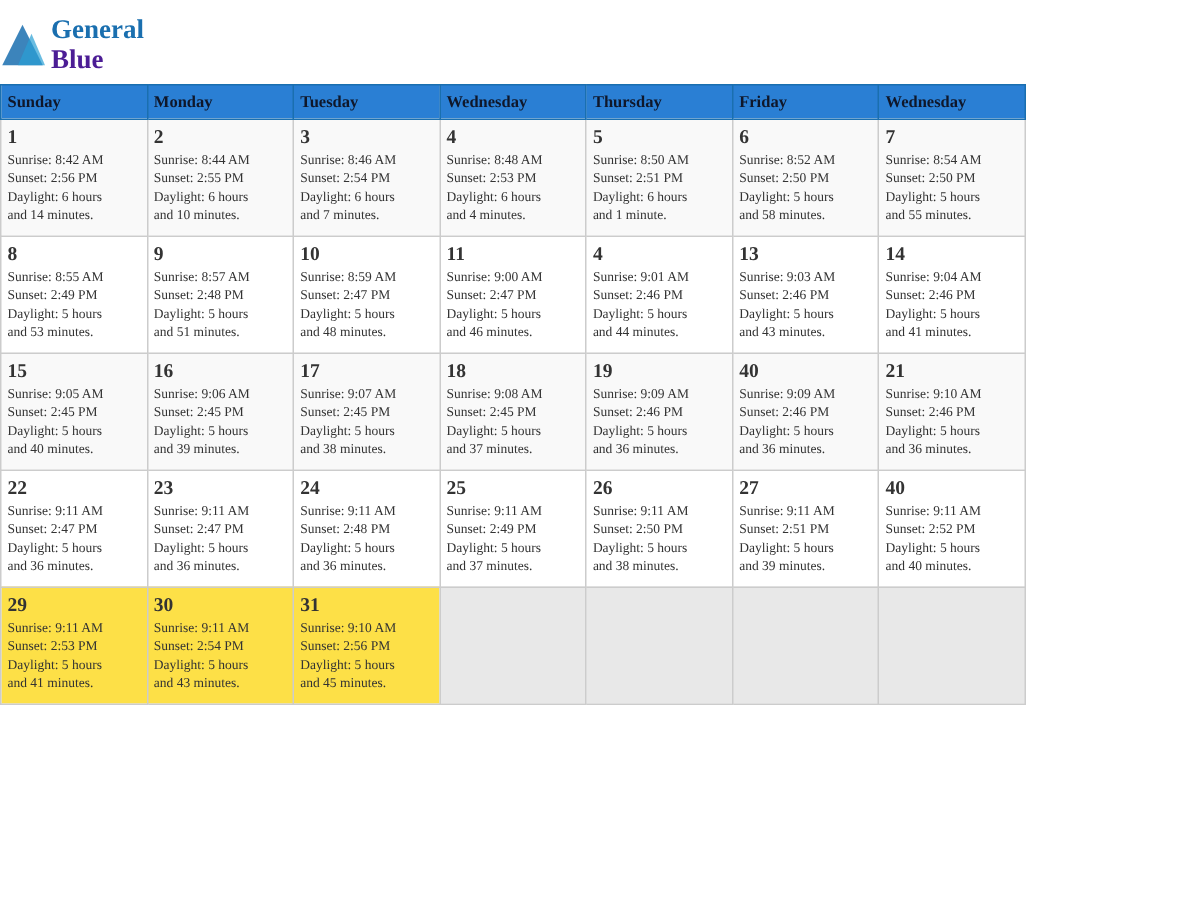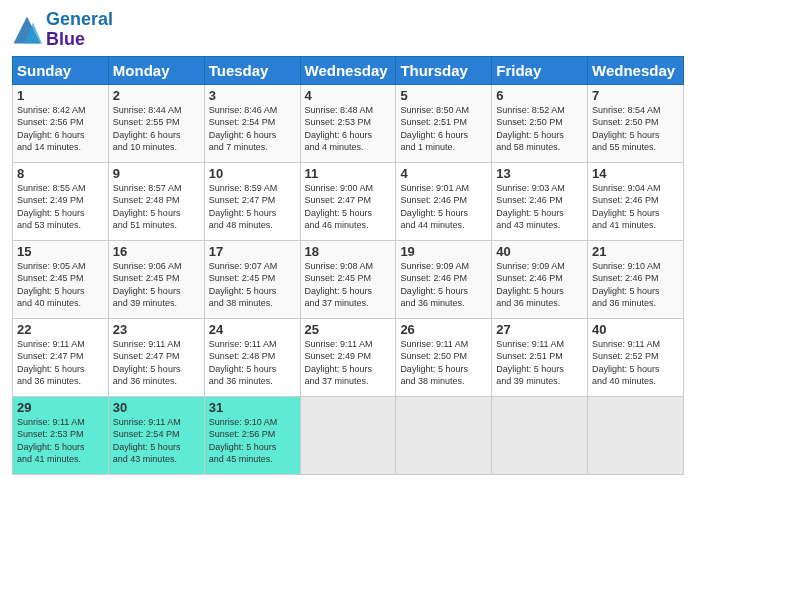--- a/index.html
+++ b/index.html
@@ -5,21 +5,22 @@
     * { box-sizing: border-box; margin: 0; padding: 0; }
     body {
       font-family: Arial, sans-serif;
       background: #fff;
       width: 792px;
       height: 612px;
       overflow: hidden;
     }
     .container {
       width: 696px;
-      padding: 10px 12px 8px 12px;
+      padding: 10px 12px 8px 0;
+      font-family: Liberation Serif, serif;
     }
     .header-area {
       display: flex;
       justify-content: space-between;
       align-items: flex-start;
       margin-bottom: 6px;
     }
     .logo {
       display: flex;
       align-items: center;
@@ -50,41 +51,41 @@
       font-size: 14px;
       color: #555;
     }
     table {
       width: 100%;
       border-collapse: collapse;
       table-layout: fixed;
     }
     thead tr th {
       background-color: #2a7fd4;
-      color: #ffffff;
-      font-size: 15px;
+      color: #0f172a;
+      font-size: 11px;
       font-weight: bold;
       padding: 5px 4px;
       text-align: left;
       border: 1px solid #1a6faf;
     }
     tbody tr td {
       border: 1px solid #ccc;
       vertical-align: top;
       padding: 3px 4px;
       font-size: 9px;
       color: #333;
       height: 78px;
       background: #fff;
     }
     tbody tr:nth-child(odd) td {
       background: #f9f9f9;
     }
     tbody tr:last-child td {
-      background: #5eead4;
+      background: #fde047;
     }
     .day-num {
       font-size: 13px;
       font-weight: bold;
       color: #333;
       display: block;
       margin-bottom: 1px;
     }
     .day-info {
       font-size: 9px;

